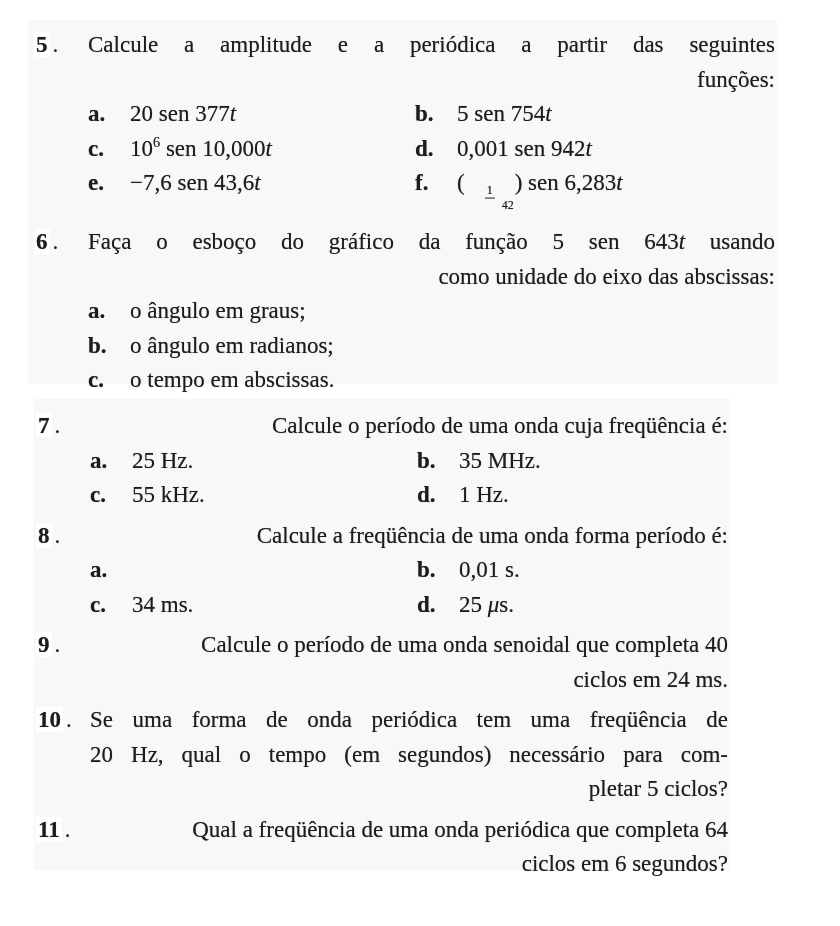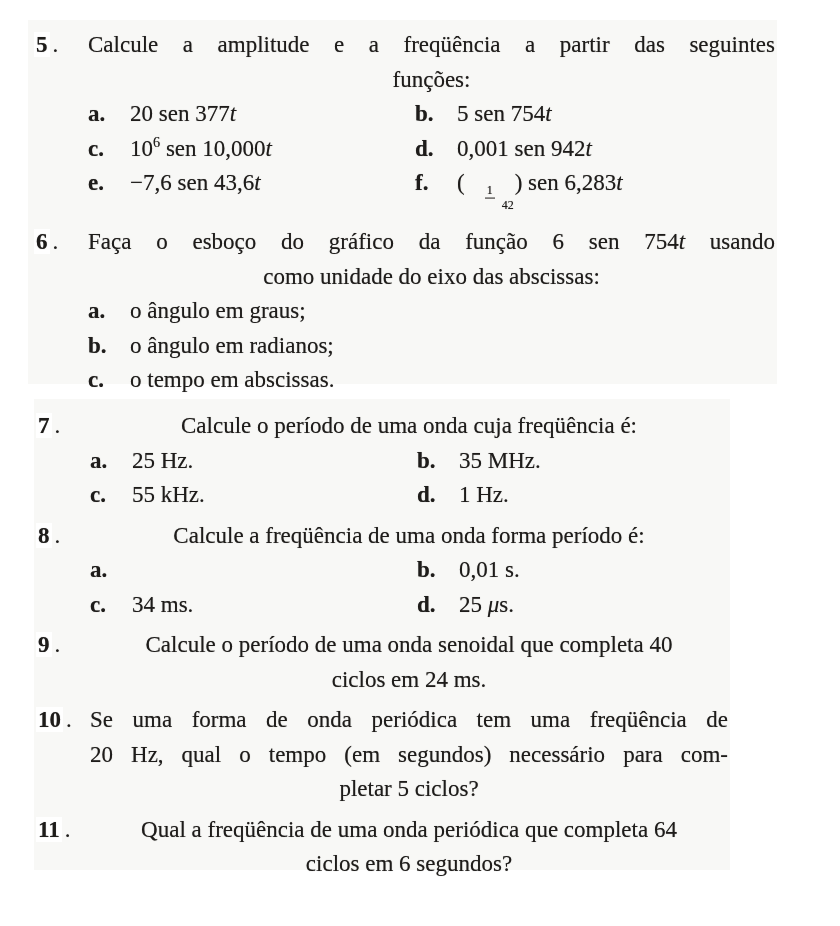--- a/index.html
+++ b/index.html
@@ -29,21 +29,21 @@
     line-height: 34.5px;
     padding-left: 6px;
     white-space: nowrap;
   }
   .block2 .pnum { flex-basis: 56px; padding-left: 2px; }
   .pnum b { font-weight: 700; background: #ffffff; padding: 0 2px; }
   .pdot { font-weight: 400; margin-left: 3px; }
 
   .pbody { flex: 1 1 auto; font-size: 23px; line-height: 34.5px; min-width: 0; }
 
-  .stem { text-align: center; }
+  .stem { text-align: right; }
   .stem.stretch { text-align: justify; text-align-last: justify; }
 
   .opts { display: grid; grid-template-columns: 327px 1fr; }
   .opts.single { grid-template-columns: 1fr; }
   .opt { display: flex; }
   .olabel { flex: 0 0 42px; font-weight: 700; }
   .otext { flex: 1 1 auto; white-space: nowrap; }
 
   sup { font-size: 0.62em; vertical-align: super; line-height: 0; }
   i { font-style: italic; }
@@ -63,21 +63,21 @@
 </head>
 <body>
 
 <div>
 
   <section class="scan-block block1">
 
     <div class="problem">
       <div class="pnum"><b>5</b><span class="pdot">.</span></div>
       <div class="pbody">
-        <div class="stem stretch"><span>Calcule a amplitude e a freqüência a partir das seguintes</span></div>
+        <div class="stem stretch"><span>Calcule a amplitude e a periódica a partir das seguintes</span></div>
         <div class="stem"><span>funções:</span></div>
         <div class="opts">
           <div class="opt">
               <b class="olabel">a.</b>
               <span class="otext"><span>20 sen 377</span><i>t</i></span>
             </div>
           <div class="opt">
               <b class="olabel">b.</b>
               <span class="otext"><span>5 sen 754</span><i>t</i></span>
             </div>
@@ -100,21 +100,21 @@
                   <span class="fden">42</span>
                 </span><span>) sen 6,283</span><i>t</i></span>
             </div>
         </div>
       </div>
     </div>
 
     <div class="problem">
       <div class="pnum"><b>6</b><span class="pdot">.</span></div>
       <div class="pbody">
-        <div class="stem stretch"><span>Faça o esboço do gráfico da função 6 sen 754</span><i>t</i><span> usando</span></div>
+        <div class="stem stretch"><span>Faça o esboço do gráfico da função 5 sen 643</span><i>t</i><span> usando</span></div>
         <div class="stem"><span>como unidade do eixo das abscissas:</span></div>
         <div class="opts single">
           <div class="opt">
               <b class="olabel">a.</b>
               <span class="otext"><span>o ângulo em graus;</span></span>
             </div>
           <div class="opt">
               <b class="olabel">b.</b>
               <span class="otext"><span>o ângulo em radianos;</span></span>
             </div>

